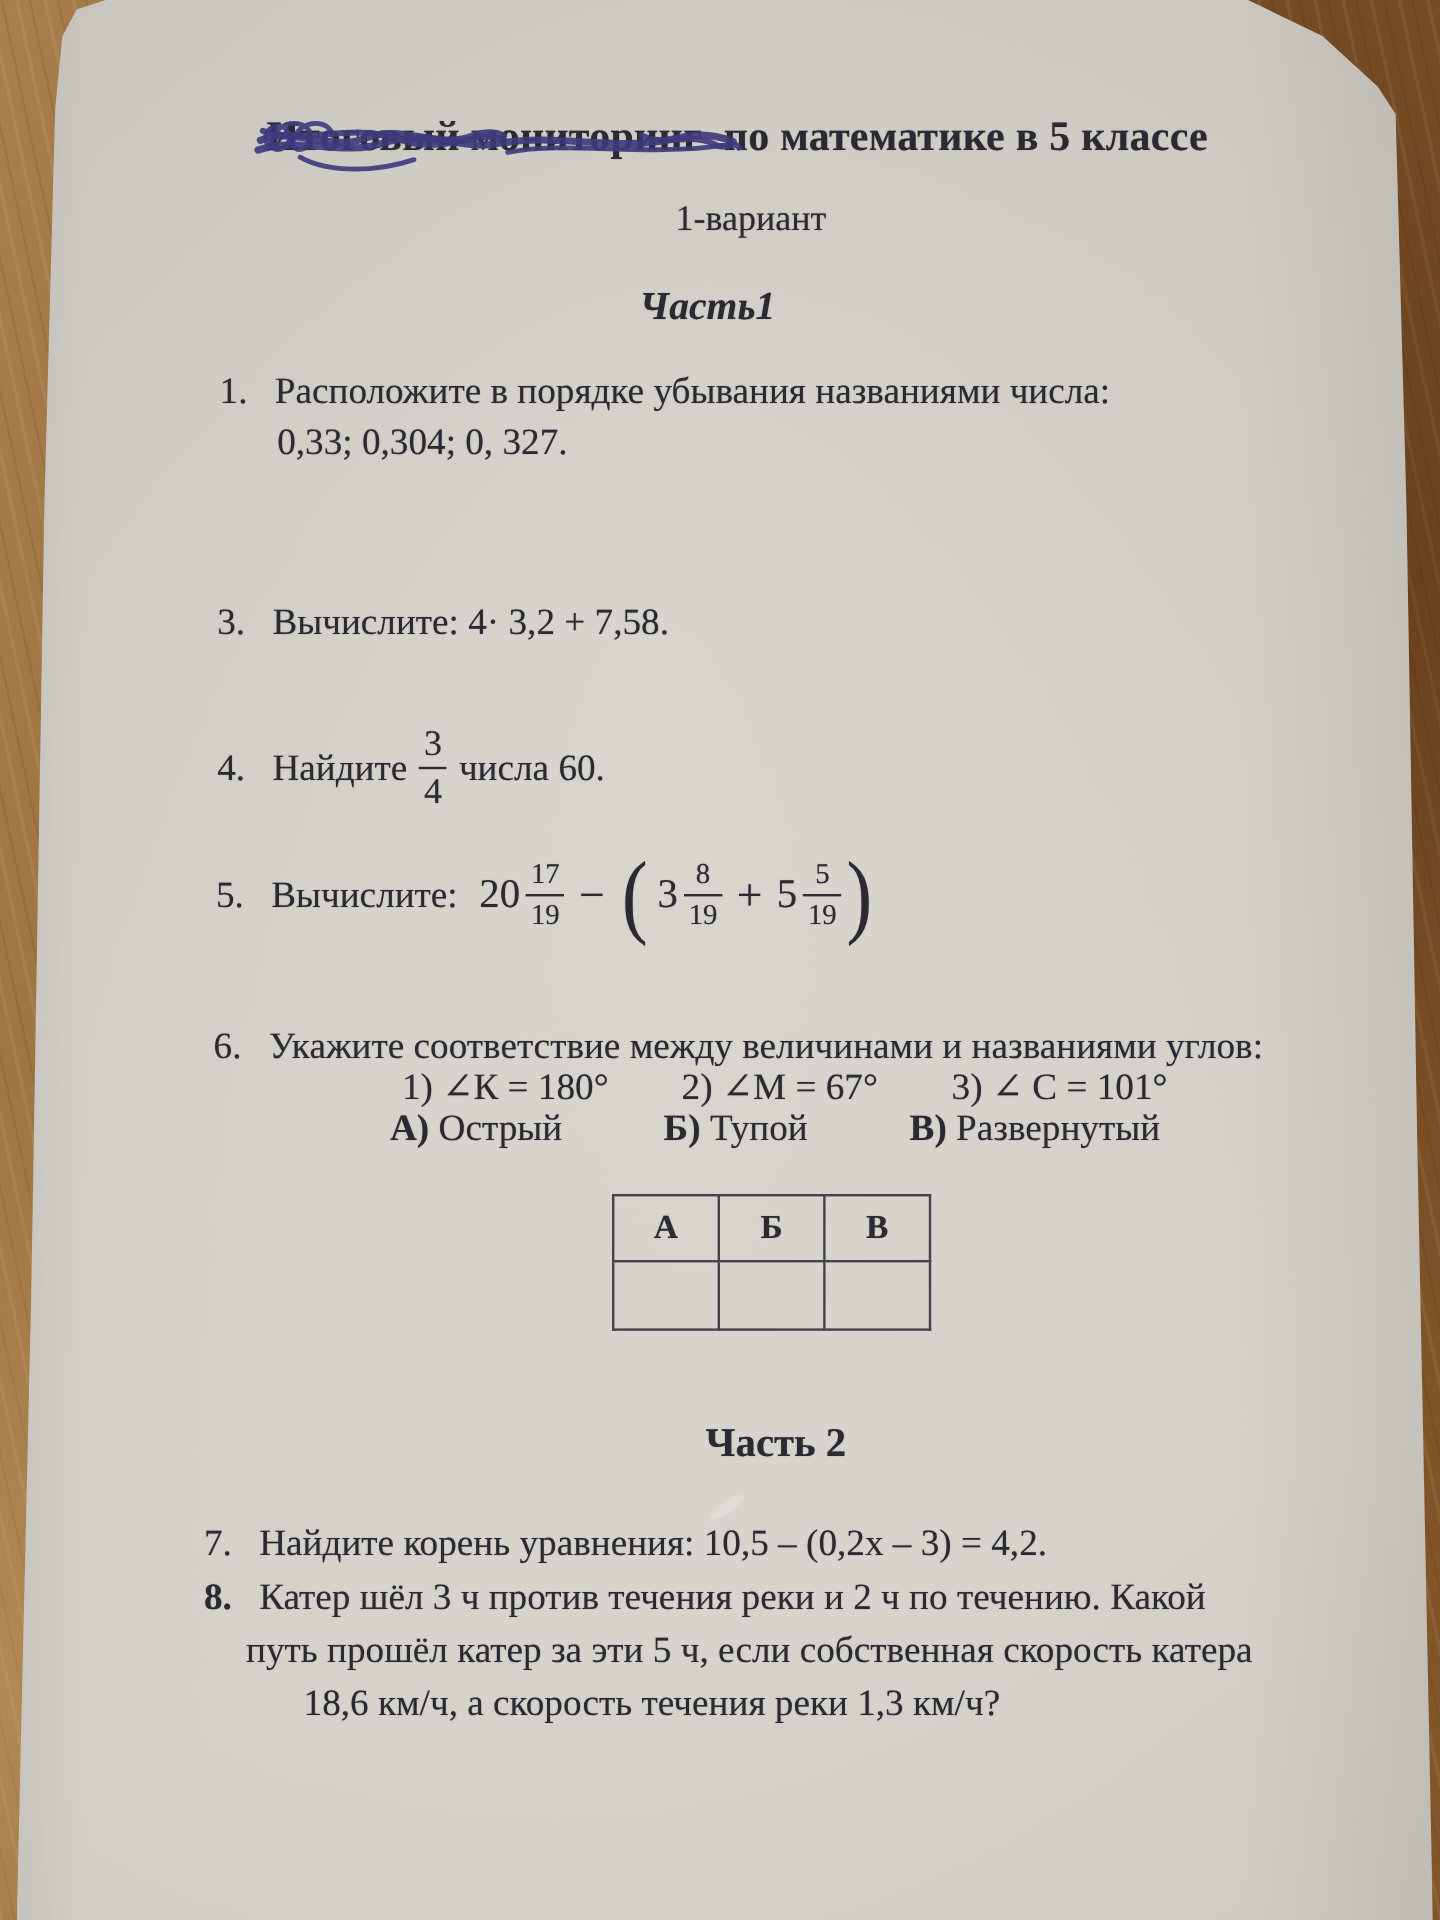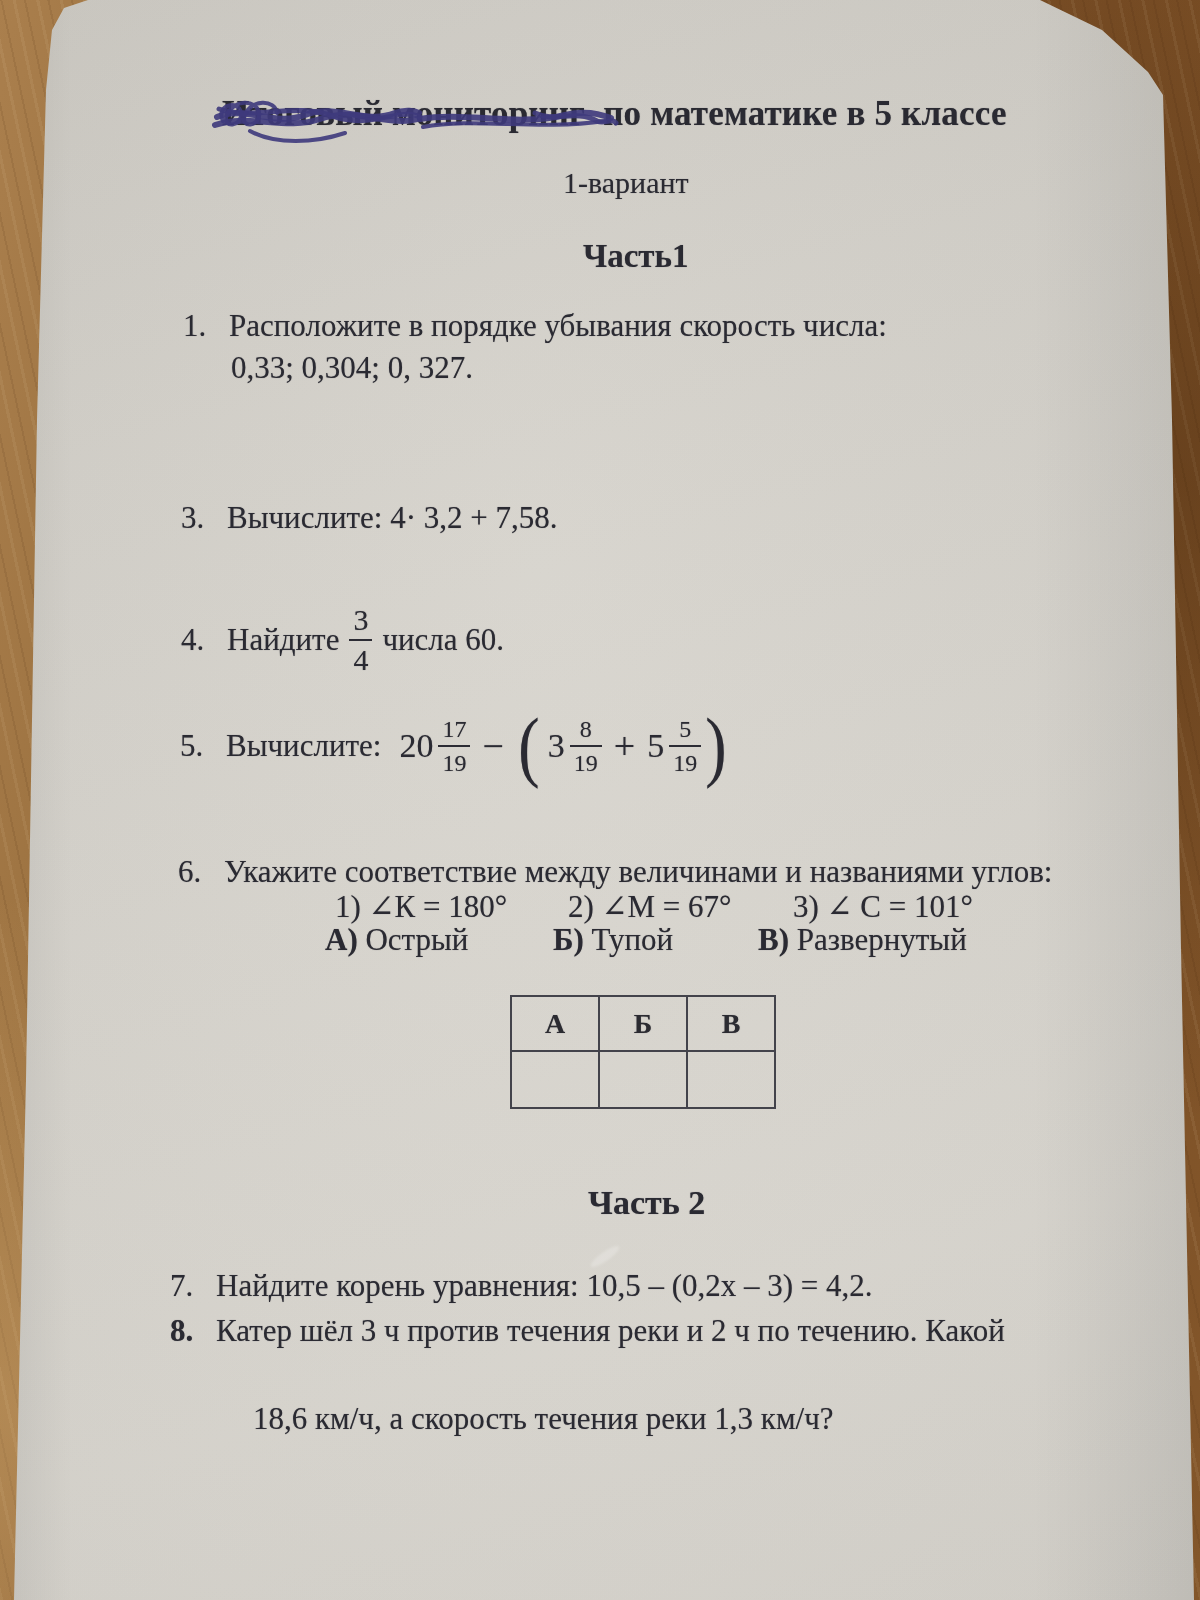--- a/index.html
+++ b/index.html
@@ -71,24 +71,24 @@
 <div class="desk"></div>
 
 <div class="paper">
 
   <div class="abs title" style="left:222px;top:94px;">
     <span>Итоговый мониторинг</span>
     <span style="margin-left:9px;">по математике в 5 классе</span>
   </div>
 
   <div class="abs variant" style="left:563px;top:166px;">1-вариант</div>
-  <div class="abs part-h" style="left:583px;top:238px;">Часть1</div>
+  <div class="abs part-h" style="left:533px;top:238px;font-style:italic;">Часть1</div>
 
   <div class="abs body-t" style="left:183px;top:308px;">
-    <span class="pnum">1.</span><span>Расположите в порядке убывания скорость числа:</span>
+    <span class="pnum">1.</span><span>Расположите в порядке убывания названиями числа:</span>
   </div>
   <div class="abs body-t" style="left:231px;top:350px;">0,33; 0,304; 0, 327.</div>
 
 
   <div class="abs body-t" style="left:181px;top:500px;">
     <span class="pnum">3.</span><span>Вычислите: 4· 3,2  + 7,58.</span>
   </div>
 
   <div class="abs body-t prow" style="left:181px;top:598px;height:84px;">
     <span class="pnum">4.</span>
@@ -162,20 +162,21 @@
 
   <div class="abs part-h" style="left:588px;top:1184px;font-size:34px;">Часть 2</div>
 
   <div class="abs body-t" style="left:170px;top:1268px;">
     <span class="pnum">7.</span><span>Найдите корень уравнения: 10,5 – (0,2х – 3) = 4,2.</span>
   </div>
 
   <div class="abs body-t" style="left:170px;top:1313px;">
     <span class="pnum b">8.</span><span>Катер шёл 3 ч против течения реки и 2 ч по течению. Какой</span>
   </div>
+  <div class="abs body-t" style="left:205px;top:1357px;">путь прошёл катер за эти 5 ч, если собственная скорость катера</div>
   <div class="abs body-t" style="left:205px;top:1401px;margin-left:48px;">18,6 км/ч, а скорость течения реки 1,3 км/ч?</div>
 
   <div class="crease"></div>
 
   <svg class="scribble" width="420" height="80" viewBox="0 0 420 80">
     <g fill="none" stroke="#3e3a7c" stroke-opacity="0.9" stroke-linecap="round">
       <path stroke-width="6" d="M12,32 C40,20 70,42 100,30 C130,18 160,40 190,28 C200,24 210,26 214,28"></path>
       <path stroke-width="6" d="M10,40 C45,28 80,46 115,34 C150,22 185,42 212,34"></path>
       <path stroke-width="5" d="M14,24 C50,36 90,16 130,32 C165,44 195,22 215,32"></path>
       <path stroke-width="4" d="M18,36 C10,20 34,14 36,28 C38,42 16,44 22,30 C28,14 52,14 54,28 C56,42 34,44 40,30 C46,14 70,14 72,28"></path>

